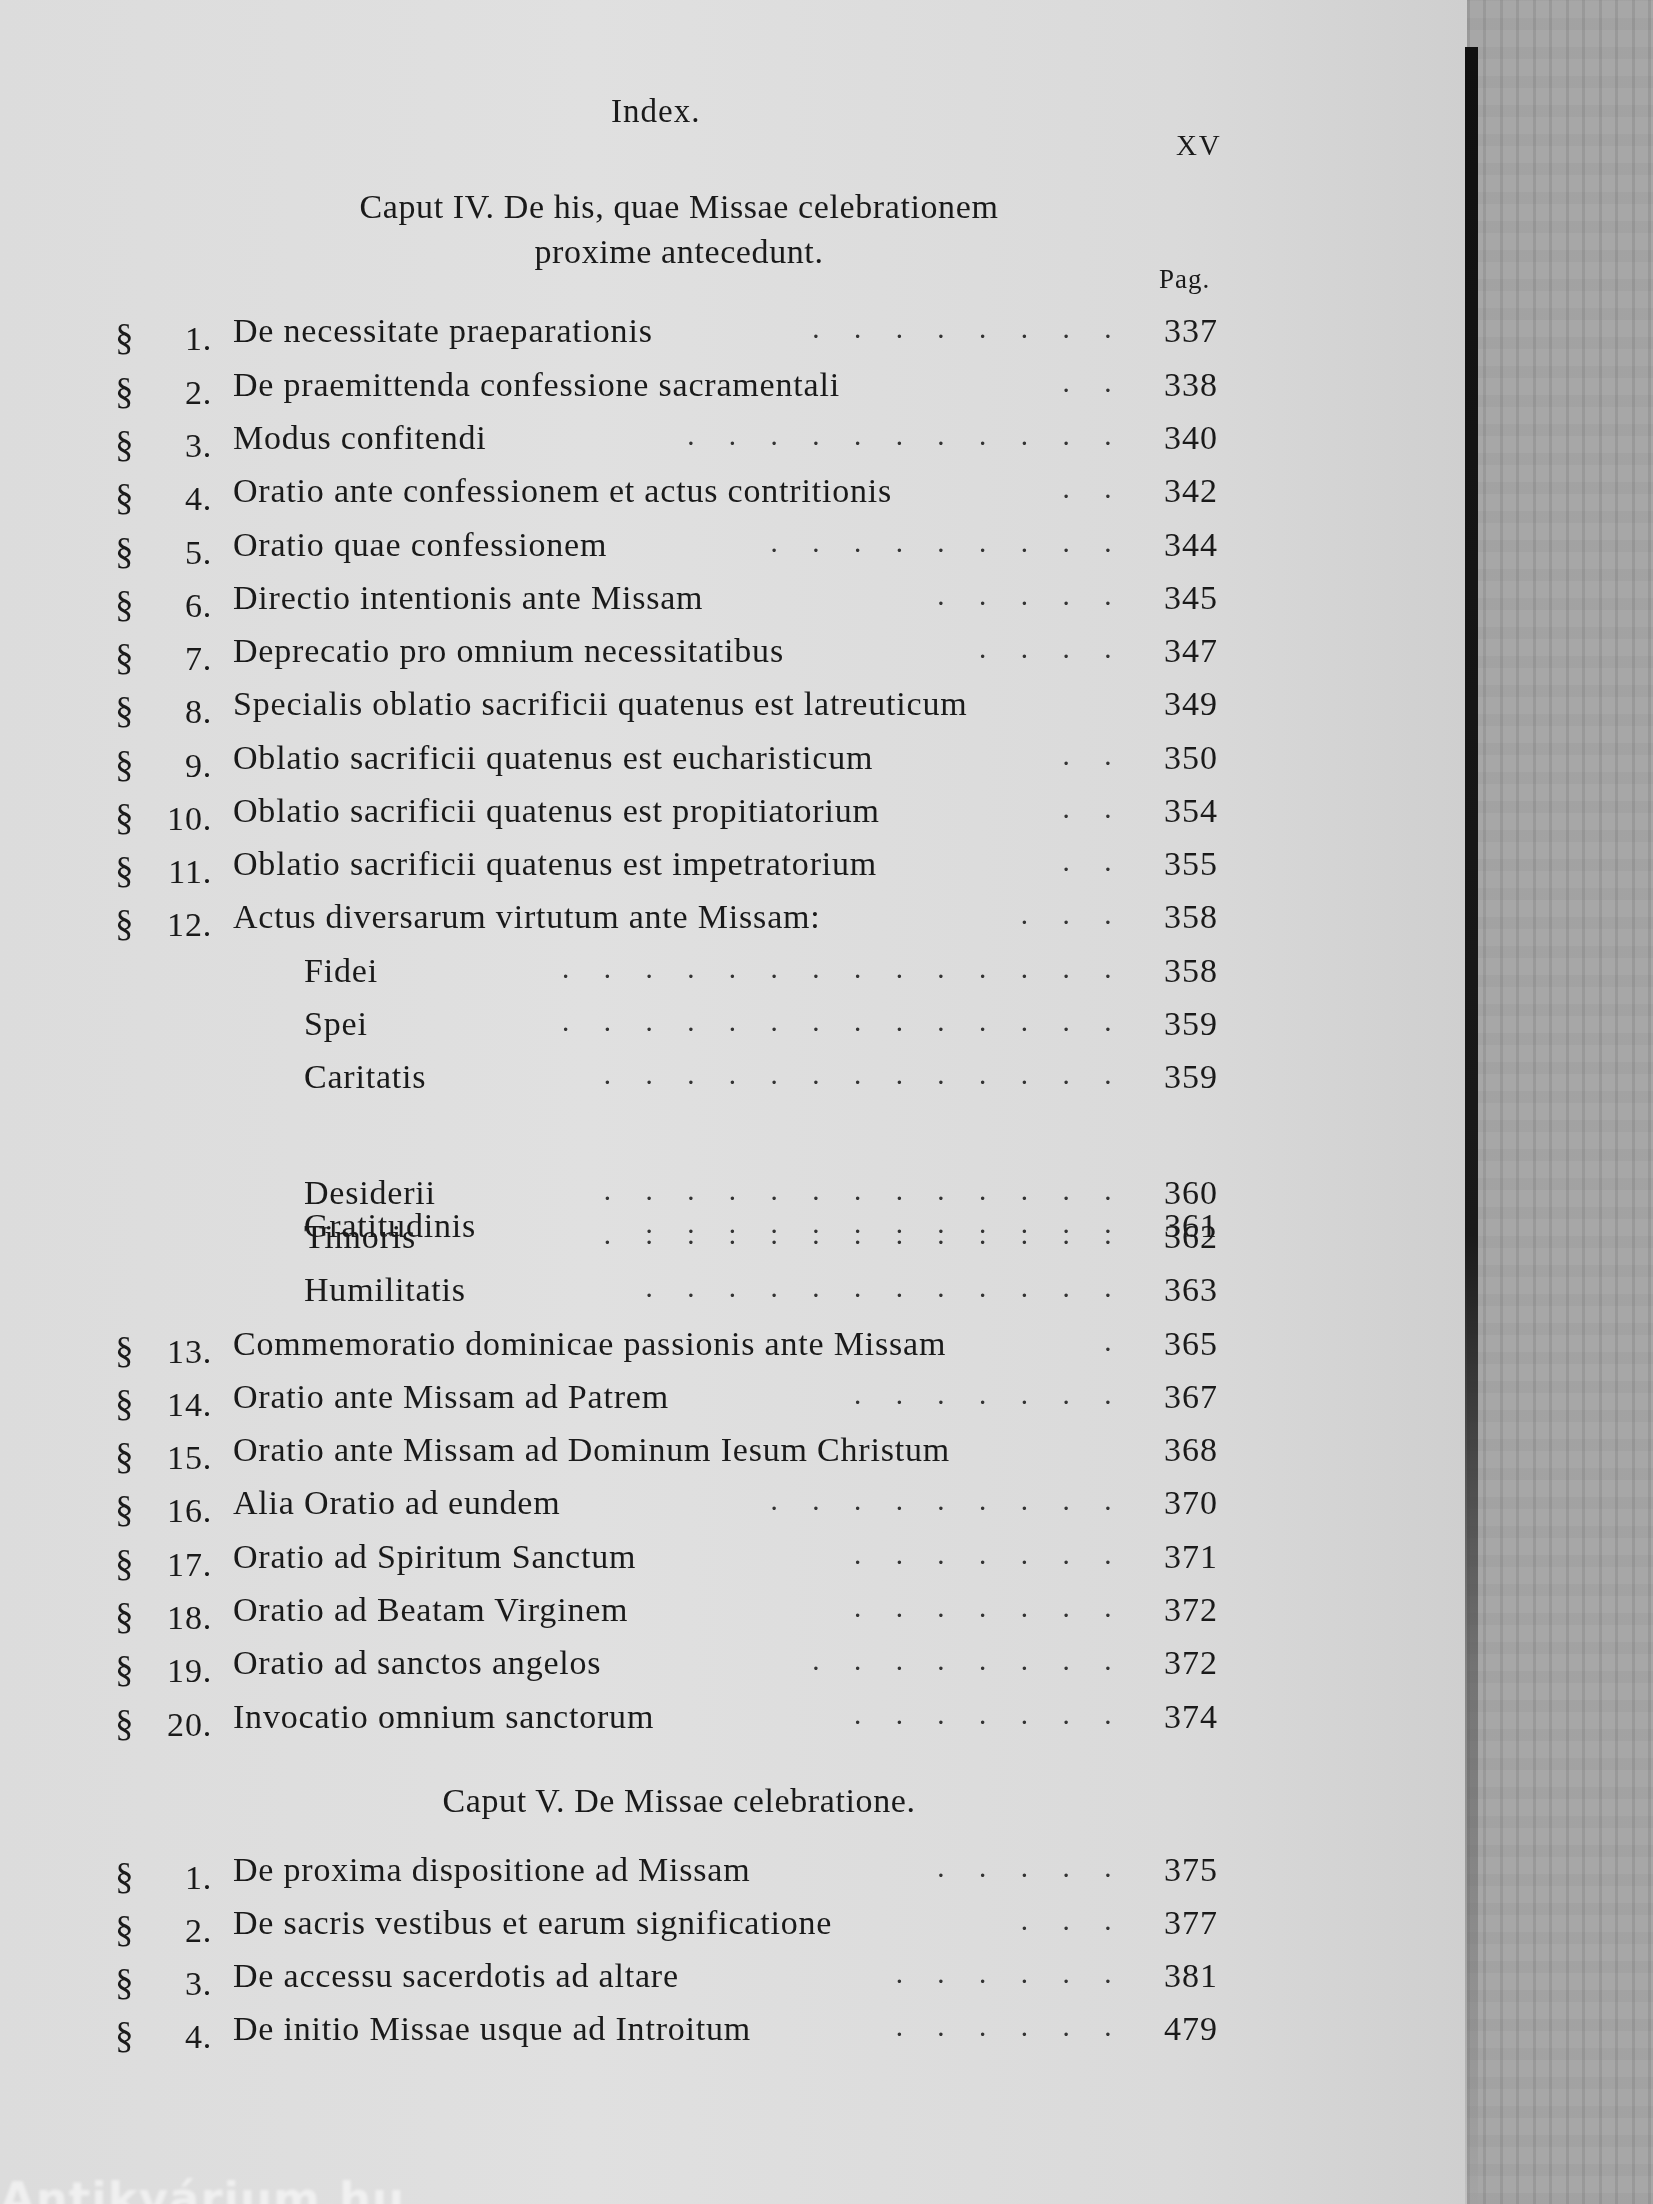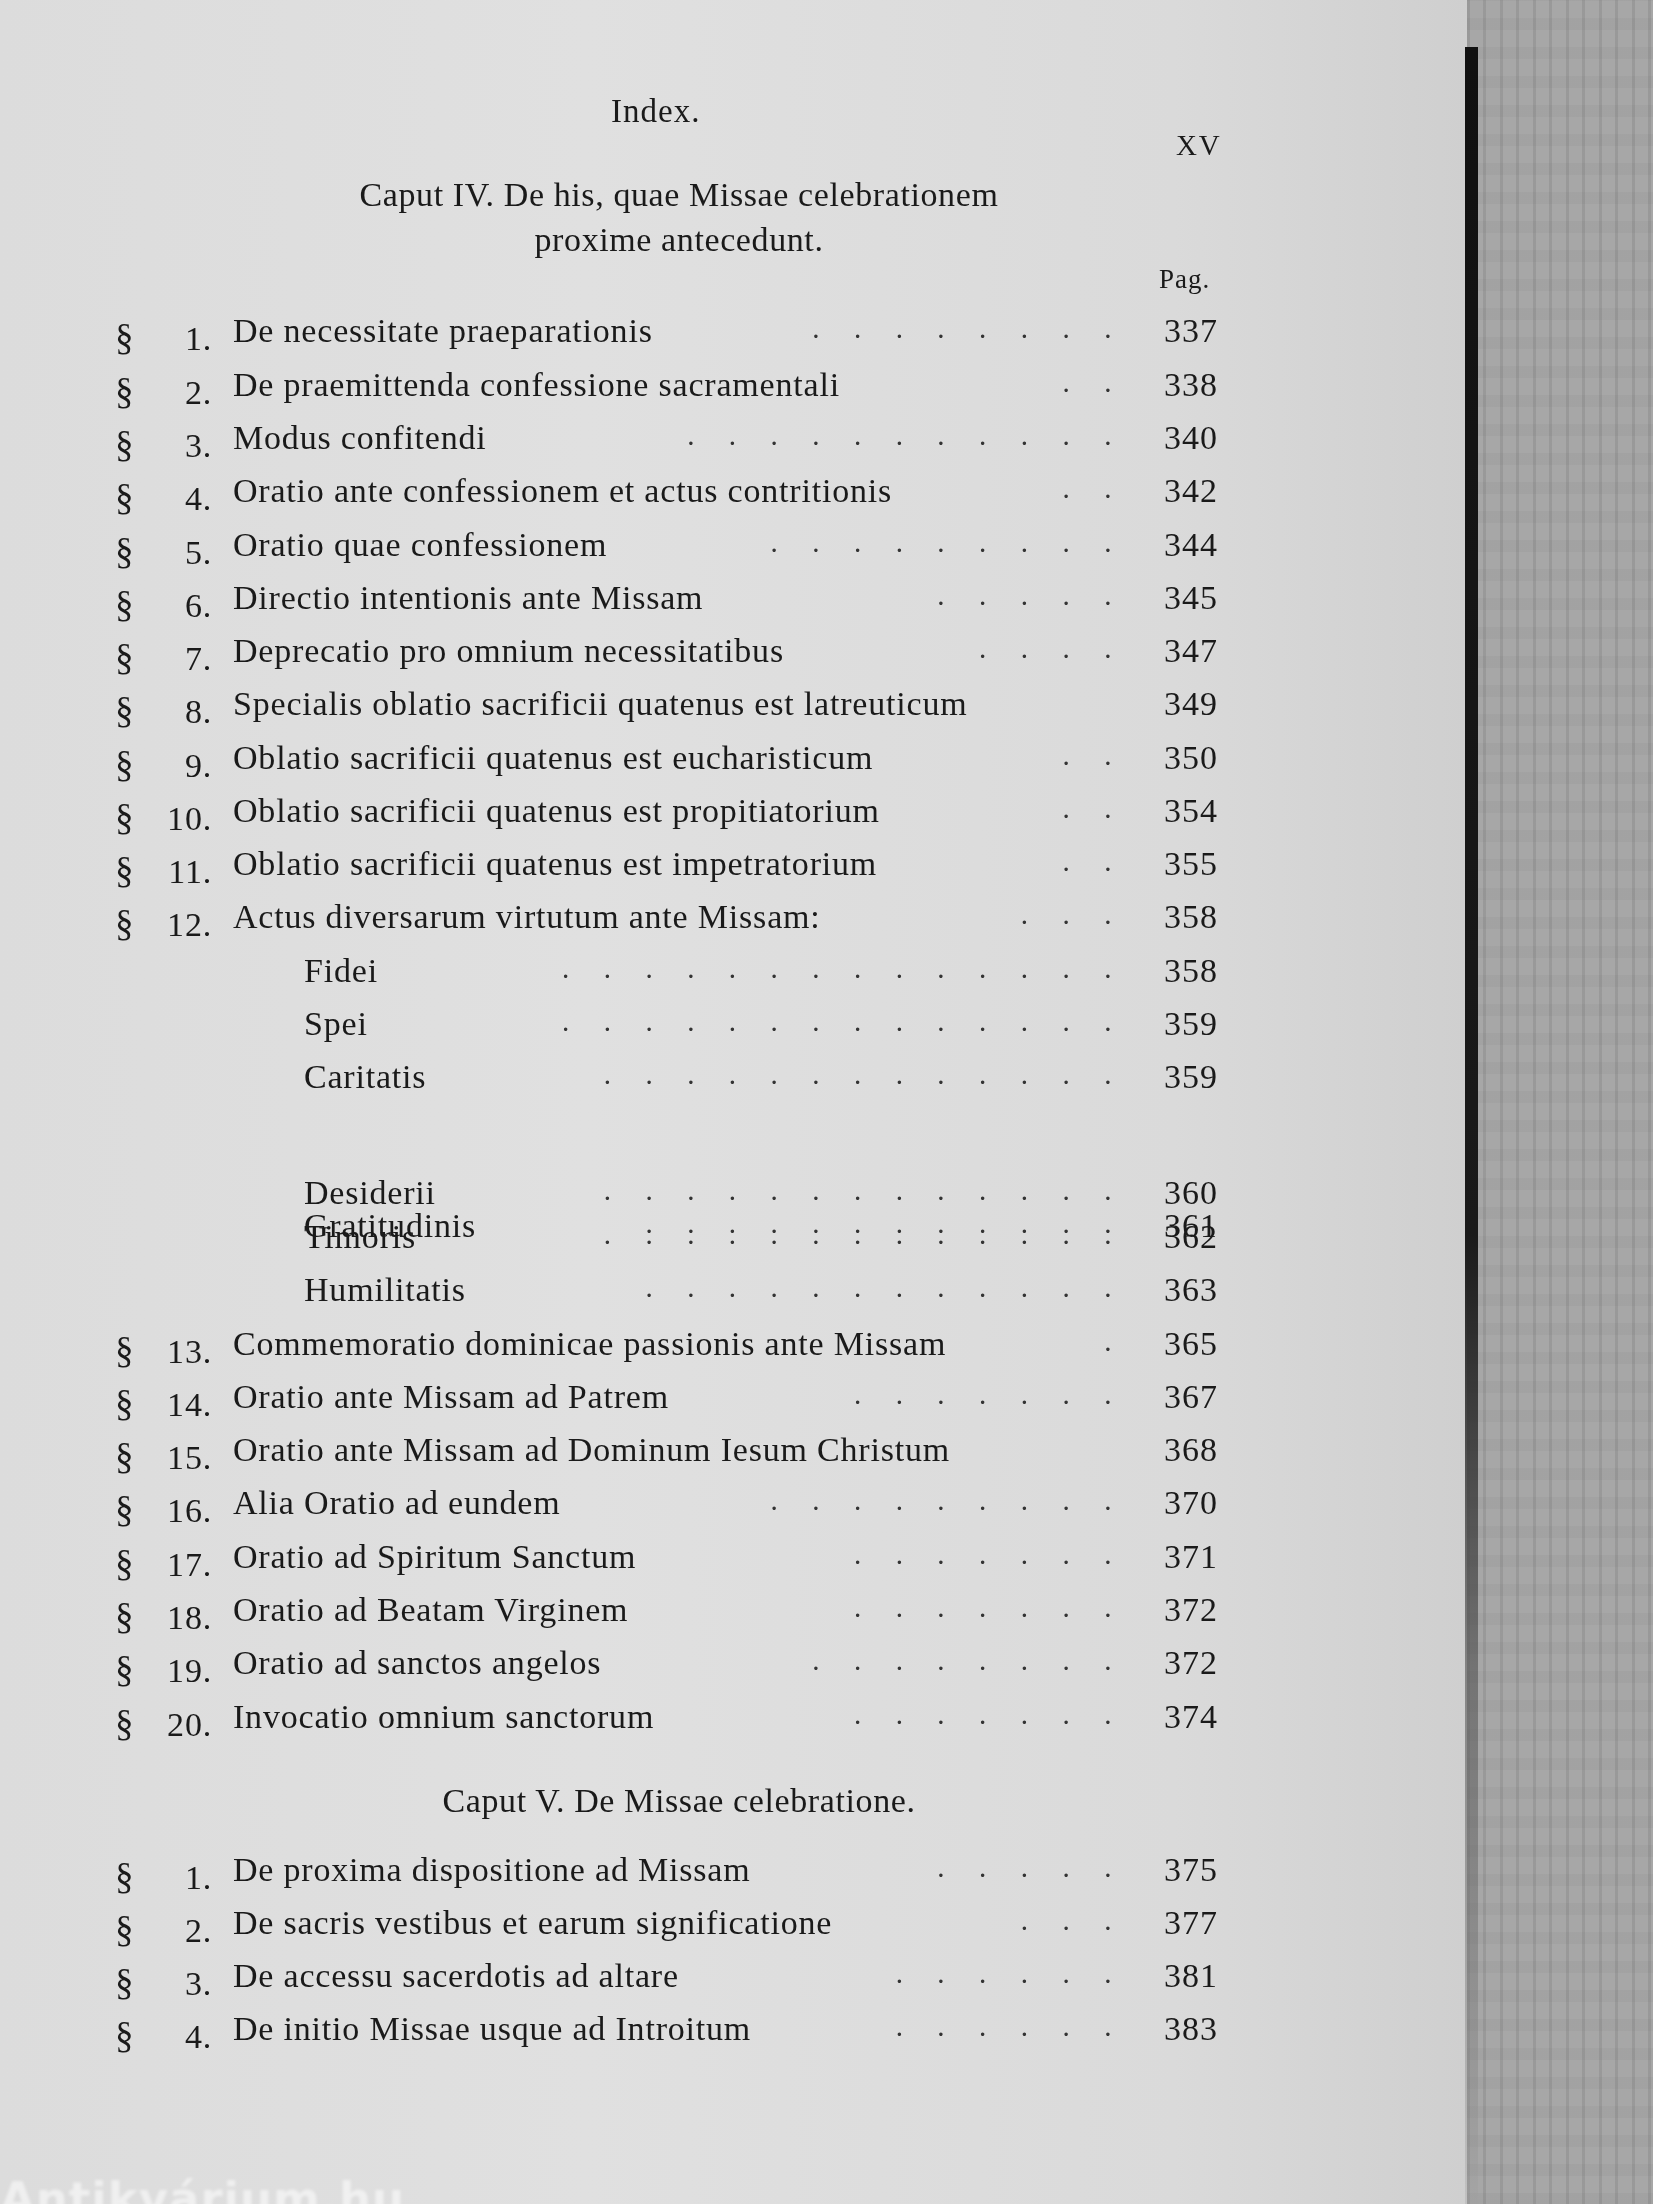--- a/index.html
+++ b/index.html
@@ -73,21 +73,21 @@
 
 <div class="page"></div>
 <div class="page-edge"></div>
 <div class="binding-line"></div>
 
 <div class="running-head">
   <span class="running-title">Index.</span>
   <span class="page-number">XV</span>
 </div>
 
-<div class="chapter-heading" style="top:172px;">
+<div class="chapter-heading" style="top:184px;">
   <div>Caput IV.  De his, quae Missae celebrationem</div>
   <div>proxime antecedunt.</div>
 </div>
 
 <div class="pag-label">Pag.</div>
 
 <div id="toc-iv" class="toc-list">
     <div class="toc-row" style="top: 312px;">
       <span class="sect">§</span>
       <span class="num">1.</span>
@@ -289,18 +289,18 @@
       <span class="num">3.</span>
       <span class="title">De accessu sacerdotis ad altare</span>
       <span class="leader">. . . . . .</span>
       <span class="pg">381</span>
     </div>
     <div class="toc-row" style="top: 2010px;">
       <span class="sect">§</span>
       <span class="num">4.</span>
       <span class="title">De initio Missae usque ad Introitum</span>
       <span class="leader">. . . . . .</span>
-      <span class="pg">383</span>
+      <span class="pg">479</span>
     </div>
   </div>
 
 <div class="watermark">Antikvárium.hu</div>
 
 
 </body></html>

